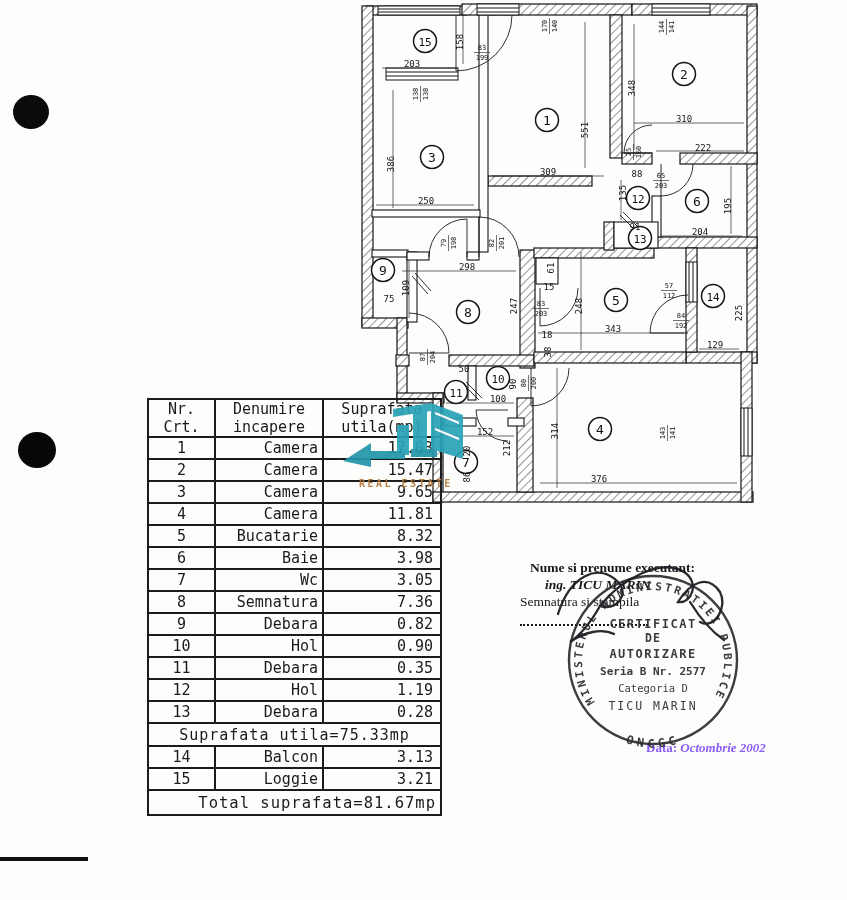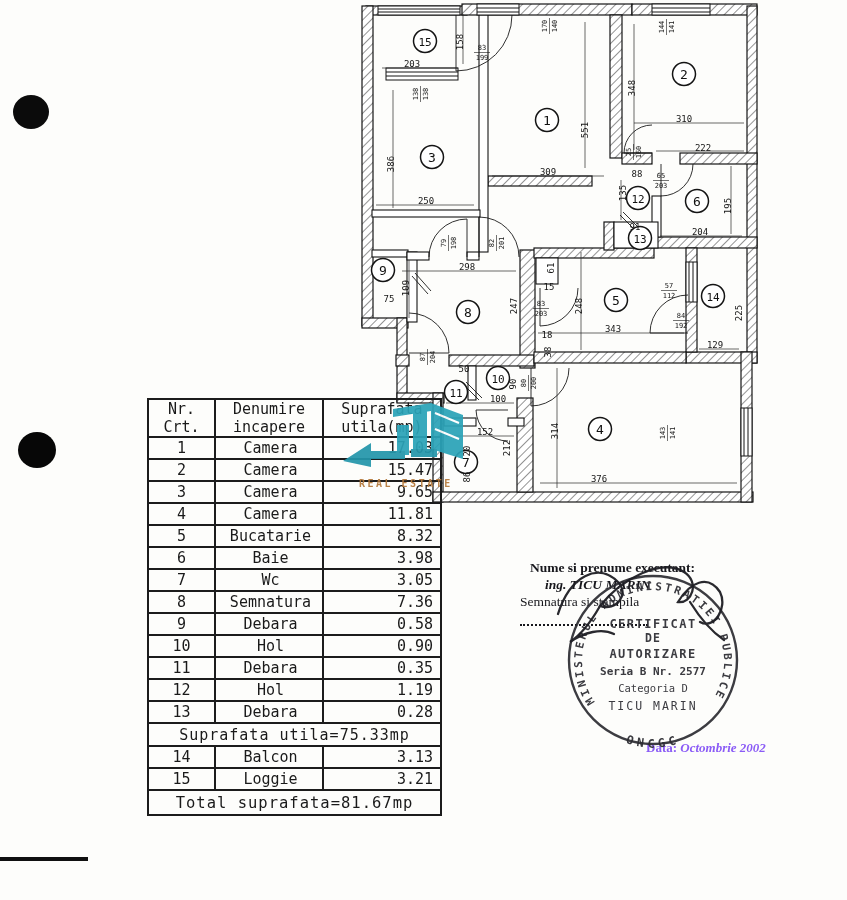--- a/index.html
+++ b/index.html
@@ -9,25 +9,25 @@
   
   #base-svg{position:absolute;left:0;top:0;z-index:1;}
   
   .recap-title{position:absolute;left:212px;top:378px;z-index:2;font-size:17px;
                letter-spacing:2px;color:#151515;}
   table.recap{position:absolute;left:147px;top:398px;z-index:2;border-collapse:collapse;
               width:291px;table-layout:fixed;background:transparent;border-radius:20px;}
   table.recap td{border:2px solid #1c1c1c;font-size:15px;color:#1a1a1a;
                  padding:0 4px;height:20px;line-height:18px;overflow:hidden;white-space:nowrap;}
   table.recap .c1{width:61px;text-align:center;}
-  table.recap .c2{width:102px;text-align:center;padding-left:7px;}
+  table.recap .c2{width:102px;text-align:right;padding-left:7px;}
   table.recap .c3{width:112px;text-align:right;padding-right:7px;}
   table.recap td.hdr{text-align:center;height:21px;padding:0 2px;}
   table.recap td.merged{text-align:center;height:21px;letter-spacing:1px;margin-top:36px;}
-  table.recap td.totalrow{text-align:center;height:23px;font-size:15.5px;letter-spacing:1px;margin-left:48px;}
+  table.recap td.totalrow{text-align:right;height:23px;font-size:15.5px;letter-spacing:1px;margin-left:48px;}
   
   .executant{position:absolute;left:520px;top:560px;z-index:2;width:240px;
              font-family:"Liberation Serif", serif;color:#17171c;}
   .executant .l1{font-weight:bold;font-size:13.5px;margin:0 0 1px 10px;}
   .executant .l2{font-weight:bold;font-style:italic;font-size:13.5px;margin:0 0 1px 25px;}
   .executant .l3{font-size:13.5px;margin:0;}
   .dotline{width:128px;border-bottom:2px dotted #17171c;height:14px;}
   
   #stamp-svg{position:absolute;left:540px;top:552px;z-index:3;}
   
@@ -471,21 +471,21 @@
           <td class="c3">3.05</td>
         </tr>
         <tr>
           <td class="c1">8</td>
           <td class="c2">Semnatura</td>
           <td class="c3">7.36</td>
         </tr>
         <tr>
           <td class="c1">9</td>
           <td class="c2">Debara</td>
-          <td class="c3">0.58</td>
+          <td class="c3">0.82</td>
         </tr>
         <tr>
           <td class="c1">10</td>
           <td class="c2">Hol</td>
           <td class="c3">0.90</td>
         </tr>
         <tr>
           <td class="c1">11</td>
           <td class="c2">Debara</td>
           <td class="c3">0.35</td>

